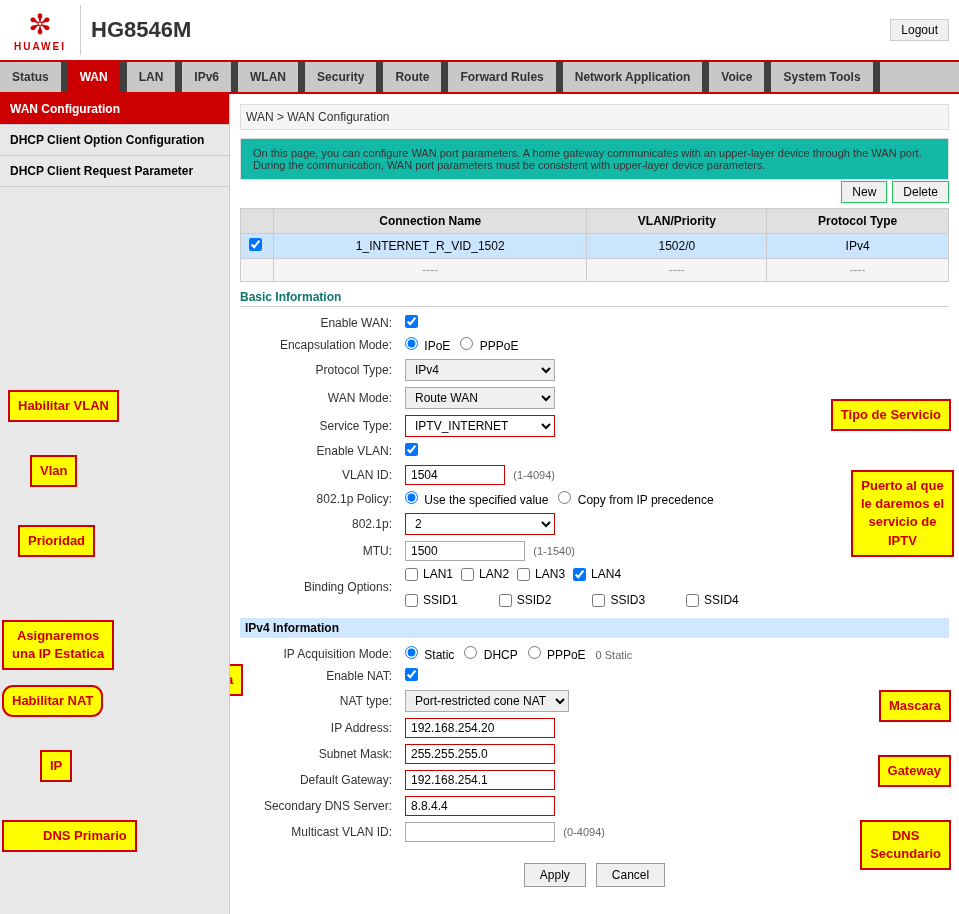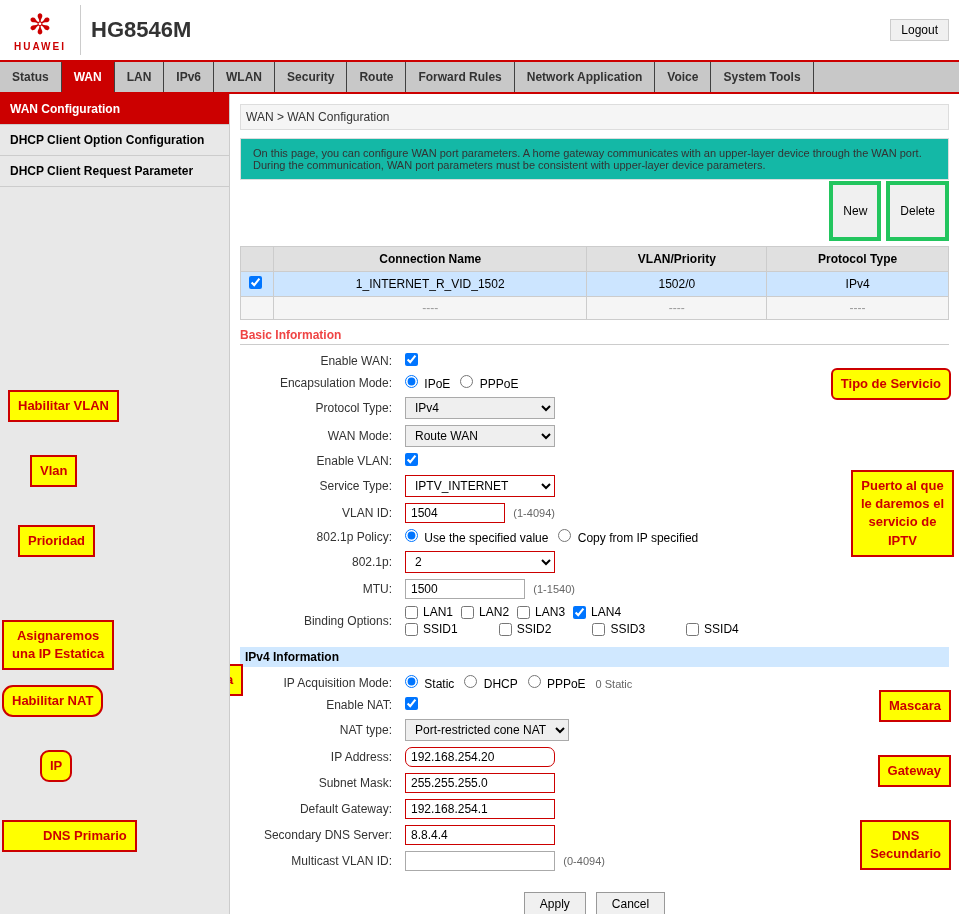--- a/index.html
+++ b/index.html
@@ -9,21 +9,21 @@
     .header { background: white; display: flex; align-items: center; justify-content: space-between; padding: 5px 10px; border-bottom: 2px solid #cc0000; }
     .header-left { display: flex; align-items: center; gap: 10px; }
     .huawei-logo { width: 60px; height: 50px; display: flex; flex-direction: column; align-items: center; justify-content: center; }
     .logo-flower { font-size: 28px; color: #cc0000; }
     .logo-text { font-size: 10px; font-weight: bold; color: #cc0000; letter-spacing: 2px; }
     .device-name { font-size: 22px; font-weight: bold; color: #333; }
     .logout-btn { background: #f0f0f0; border: 1px solid #ccc; padding: 3px 10px; cursor: pointer; font-size: 12px; }
 
     
     .nav { background: #c8c8c8; display: flex; align-items: stretch; border-bottom: 2px solid #cc0000; }
-    .nav-item { padding: 8px 12px; cursor: pointer; font-size: 12px; font-weight: bold; color: #333; text-decoration: none; border-right: 1px solid #404040; }
+    .nav-item { padding: 8px 12px; cursor: pointer; font-size: 12px; font-weight: bold; color: #333; text-decoration: none; border-right: 7px solid #404040; }
     .nav-item.active { background: #cc0000; color: white; }
 
     
     .main-layout { display: flex; height: calc(100vh - 90px); }
 
     
     .sidebar { width: 230px; background: #e8e8e8; border-right: 1px solid #ccc; flex-shrink: 0; }
     .sidebar-item { padding: 8px 10px; border-bottom: 1px solid #ccc; cursor: pointer; font-size: 12px; font-weight: bold; }
     .sidebar-item.active { background: #cc0000; color: white; }
 
@@ -31,31 +31,31 @@
     .content { flex: 1; overflow-y: auto; background: white; padding: 10px; }
 
     
     .breadcrumb { font-size: 12px; color: #333; margin-bottom: 8px; padding: 5px; background: #f5f5f5; border: 1px solid #ddd; }
 
     
     .info-box { background: #14b8a6; border: 1px solid #ddd; padding: 8px 12px; font-size: 11px; color: #333; margin-bottom: 1px; }
 
     
     .btn-row { display: flex; justify-content: flex-end; gap: 5px; margin-bottom: 5px; }
-    .btn { padding: 19px 10px; border: 4px solid #22c55e; background: #f0f0f0; cursor: pointer; font-size: 12px; text-align: center; }
+    .btn { padding: 3px 10px; border: 1px solid #22c55e; background: #f0f0f0; cursor: pointer; font-size: 12px; text-align: center; }
 
     
     .config-table { width: 100%; border-collapse: collapse; margin-bottom: 5px; font-size: 12px; }
     .config-table th { background: #e0e0e0; border: 1px solid #ccc; padding: 5px 8px; text-align: center; font-weight: bold; }
     .config-table td { border: 1px solid #ccc; padding: 4px 8px; text-align: center; }
     .config-table tr.selected td { background: #cce5ff; }
     .config-table tr.empty td { background: #f5f5f5; color: #999; }
 
     
-    .section-title { font-weight: bold; font-size: 12px; color: #ef4444; margin: 8px 0 5px 0; border-bottom: 1px solid #ccc; padding-bottom: 2px; }
+    .section-title { font-weight: bold; font-size: 12px; color: #0f766e; margin: 8px 0 5px 0; border-bottom: 1px solid #ccc; padding-bottom: 2px; }
 
     
     .form-table { width: 100%; border-collapse: collapse; font-size: 12px; }
     .form-table tr td { padding: 3px 5px; vertical-align: middle; }
     .form-table tr td:first-child { width: 160px; color: #333; text-align: right; padding-right: 8px; }
     .form-input { border: 1px solid #aaa; padding: 2px 5px; font-size: 12px; }
     .form-input-red { border: 1px solid #cc0000; padding: 2px 5px; font-size: 12px; background: #fff; }
     .form-select { border: 1px solid #aaa; padding: 2px 5px; font-size: 12px; min-width: 150px; }
     .form-select-red { border: 1px solid #cc0000; padding: 2px 5px; font-size: 12px; min-width: 150px; background: #fff; }
 
@@ -180,49 +180,49 @@
         </tr>
         <tr>
           <td>WAN Mode:</td>
           <td>
             <select class="form-select">
               <option>Route WAN</option>
             </select>
           </td>
         </tr>
         <tr>
+          <td>Service Type:</td>
+          <td>
+            <select class="form-select-red">
+              <option>IPTV_INTERNET</option>
+            </select>
+          </td>
+        </tr>
+        <tr>
           <td>Enable VLAN:</td>
           <td><input type="checkbox" checked="" style="border: 2px solid rgb(204, 0, 0);"></td>
         </tr>
         <tr>
-          <td>Service Type:</td>
-          <td>
-            <select class="form-select-red">
-              <option>IPTV_INTERNET</option>
-            </select>
-          </td>
-        </tr>
-        <tr>
           <td>VLAN ID:</td>
           <td>
             <input type="text" class="form-input-red" value="1504" style="width: 100px;">
             <span style="margin-left:5px;font-size:11px;color:#666;">(1-4094)</span>
           </td>
         </tr>
         <tr>
           <td>802.1p Policy:</td>
           <td>
             <label>
               <input type="radio" name="policy" checked="" style="">
               <span>Use the specified value</span>
             </label>
             &nbsp;
             <label>
               <input type="radio" name="policy" style="">
-              <span>Copy from IP specified</span>
+              <span>Copy from IP precedence</span>
             </label>
           </td>
         </tr>
         <tr>
           <td>802.1p:</td>
           <td>
             <select class="form-select-red" style="width:120px;">
               <option>2</option>
             </select>
           </td>
@@ -236,21 +236,21 @@
         </tr>
         <tr>
           <td>Binding Options:</td>
           <td>
             <div class="binding-opts">
               <label class="binding-opt"><input type="checkbox" style=""> LAN1</label>
               <label class="binding-opt"><input type="checkbox" style=""> LAN2</label>
               <label class="binding-opt"><input type="checkbox" style=""> LAN3</label>
               <label class="binding-opt"><input type="checkbox" checked="" style=""> LAN4</label>
             </div>
-            <div class="binding-opts" style="margin-top:3px;gap:41px;">
+            <div class="binding-opts" style="margin-top:12px;gap:41px;">
               <label class="binding-opt"><input type="checkbox" style=""> SSID1</label>
               <label class="binding-opt"><input type="checkbox" style=""> SSID2</label>
               <label class="binding-opt"><input type="checkbox" style=""> SSID3</label>
               <label class="binding-opt"><input type="checkbox" style=""> SSID4</label>
             </div>
           </td>
         </tr>
       </tbody>
         </table>
 
@@ -287,21 +287,21 @@
           <td>NAT type:</td>
           <td>
             <select class="form-select">
               <option>Port-restricted cone NAT</option>
             </select>
           </td>
         </tr>
         <tr>
           <td>IP Address:</td>
           <td>
-            <input type="text" class="form-input-red" style="width: 150px; border-radius: 7px;" value="192.168.254.20">
+            <input type="text" class="form-input-red" style="width: 150px;" value="192.168.254.20">
           </td>
         </tr>
         <tr>
           <td>Subnet Mask:</td>
           <td>
             <input type="text" class="form-input-red" style="width: 150px;" value="255.255.255.0">
           </td>
         </tr>
         <tr>
           <td>Default Gateway:</td>
@@ -354,21 +354,21 @@
   }
 </style>
 
 <div class="overlay-annotations">
 
   <div class="ann-box" style="left:8px;top:390px;">Habilitar VLAN</div>
   <div class="ann-box" style="left:30px;top:455px;">Vlan</div>
   <div class="ann-box" style="left:18px;top:525px;">Prioridad</div>
   <div class="ann-box" style="left:2px;top:620px;white-space:pre-line;">Asignaremos<br>una IP Estatica</div>
   <div class="ann-box" style="left:2px;top:685px;border-radius:11px;">Habilitar NAT</div>
-  <div class="ann-box" style="left:40px;top:750px;border-radius:9px;">IP</div>
+  <div class="ann-box" style="left:40px;top:750px;">IP</div>
   <div class="ann-box" style="left:2px;top:820px;padding-left:39px;">DNS Primario</div>
 
-  <div class="ann-box" style="right:8px;top:368px;border-radius:6px;">Tipo de Servicio</div>
+  <div class="ann-box" style="right:8px;top:399px;">Tipo de Servicio</div>
   <div class="ann-box" style="right:5px;top:470px;white-space:pre-line;">Puerto al que<br>le daremos el<br>servicio de<br>IPTV</div>
   <div class="ann-box" style="right:8px;top:690px;">Mascara</div>
   <div class="ann-box" style="right:8px;top:755px;">Gateway</div>
   <div class="ann-box" style="right:8px;top:820px;white-space:pre-line;">DNS<br>Secundario</div>
 </div>
 
 </body></html>

